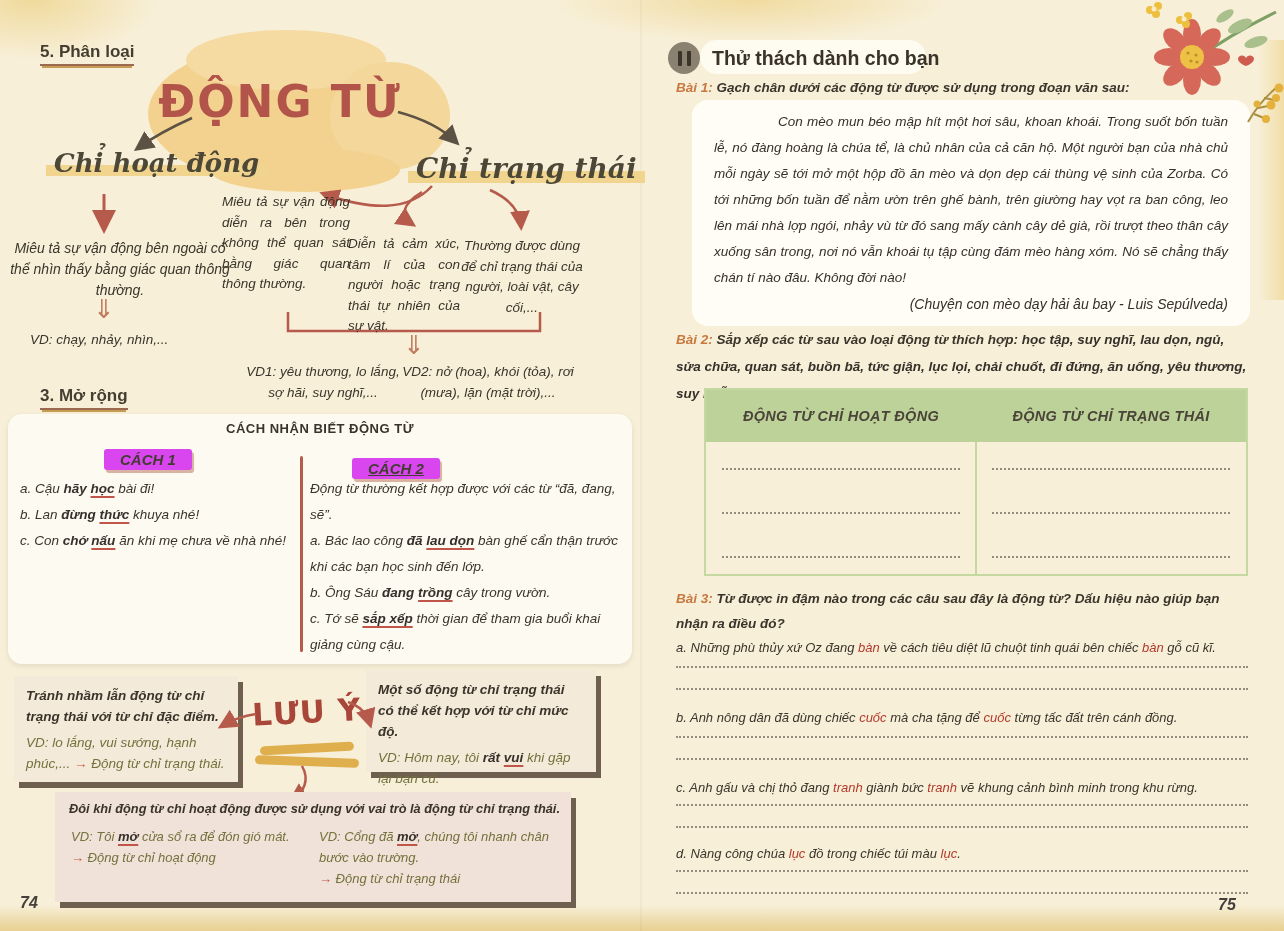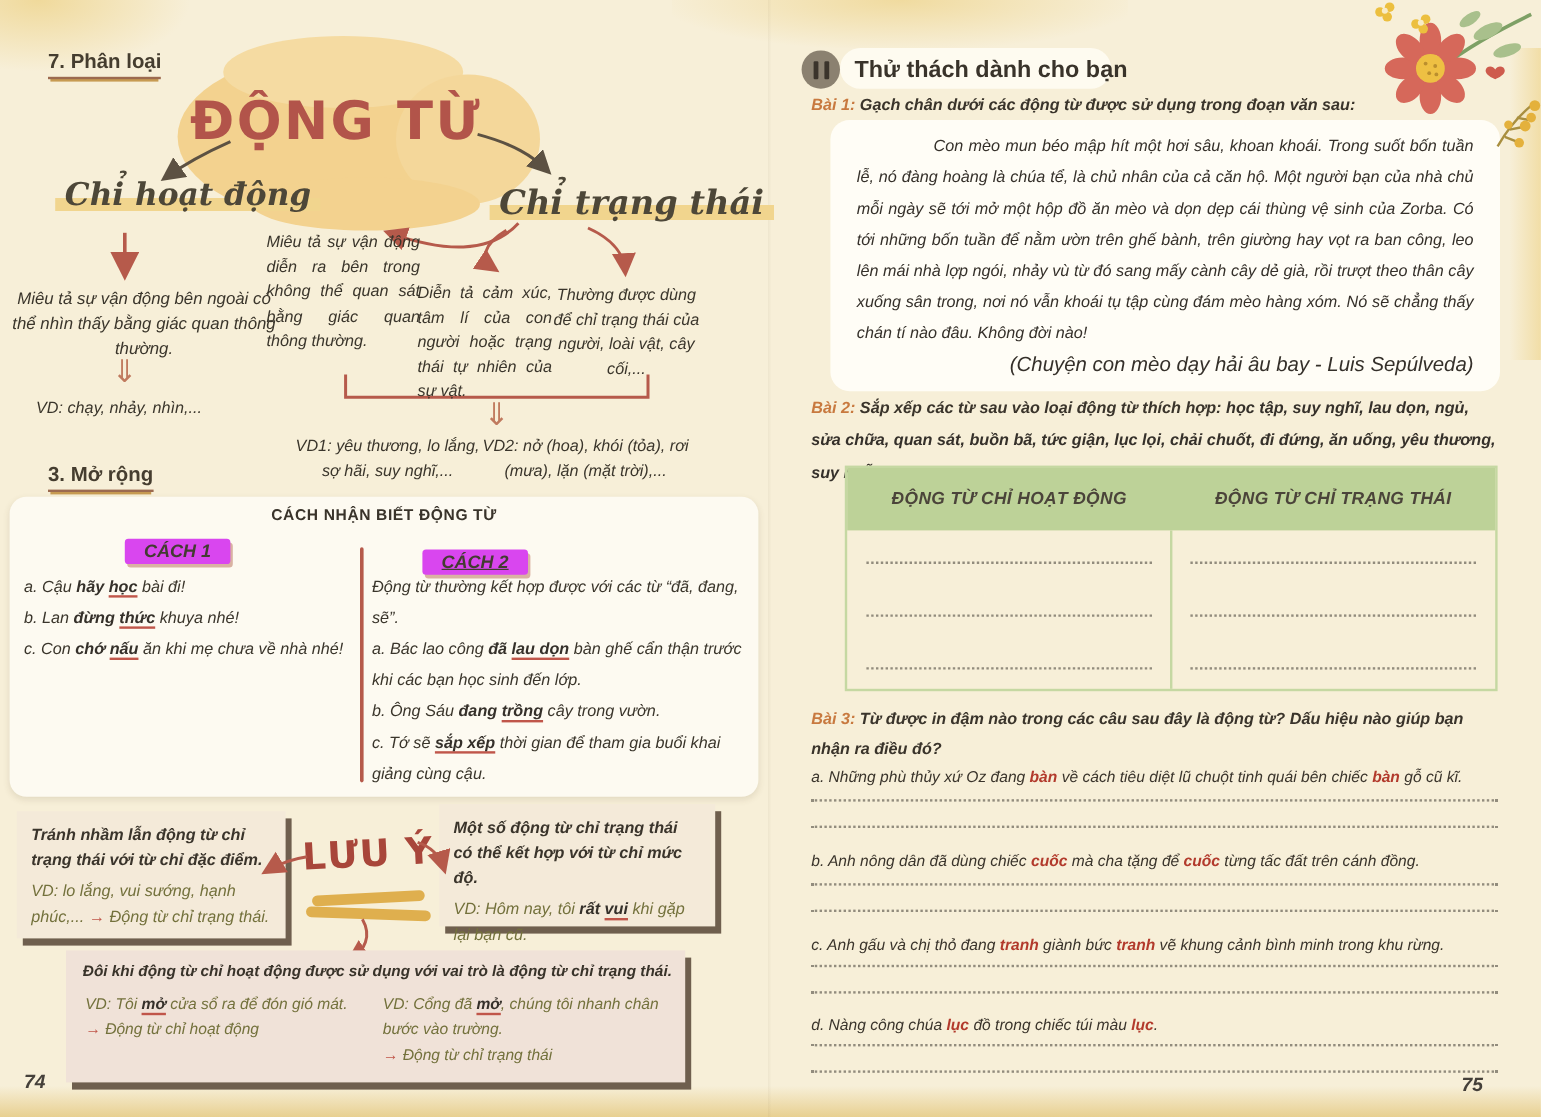--- a/index.html
+++ b/index.html
@@ -5,21 +5,21 @@
   * { margin:0; padding:0; box-sizing:border-box; }
   html,body { width:1284px; height:931px; }
   body { position:relative; background:#f7efd8; font-family:"Liberation Sans","DejaVu Sans",sans-serif; color:#3c362c; overflow:hidden; }
   .abs { position:absolute; }
   .it { font-style:italic; }
   .ctr { text-align:center; }
   .jus { text-align:justify; }
   u { text-decoration:underline; text-decoration-color:#c0564a; text-decoration-thickness:2px; text-underline-offset:3px; }
   b { font-weight:bold; color:#35302а; }
   b { color:#35302a; }
-  .rw { color:#b23a2c; font-weight:bold; }
+  .rw { color:#b23a2c; font-weight:normal; }
   .ra { color:#c0564a; font-weight:bold; }
   .wash { pointer-events:none; }
   .heading { font-weight:bold; font-size:17px; color:#453d2f; border-bottom:2px solid #9c6a4f; box-shadow:0 4px 0 -2px #c79b52; padding-bottom:2px; }
   .blob { border-radius:50%; background:#f3d28f; }
   .scriptlbl { font-family:"DejaVu Serif",serif; font-style:italic; font-weight:bold; color:#4d4738;
     background:linear-gradient(transparent 58%, #f1d58e 58%, #f1d58e 94%, transparent 94%); padding:0 8px; }
   .mapbox { font-style:italic; font-size:13.5px; line-height:20.5px; color:#3a352b; }
   .dblarrow { color:#c07a5e; font-size:26px; line-height:1; }
   .cardshadow { box-shadow:5px 6px 0 #6f5f4e; }
   .notehead { font-weight:bold; font-style:italic; font-size:13.5px; line-height:21px; color:#3a342b; }
@@ -34,21 +34,21 @@
 </style>
 </head>
 <body>
 
 <div class="abs wash" style="left:0;top:0;width:160px;height:60px;background:radial-gradient(ellipse at 20% 0%, rgba(238,212,140,.8), transparent 70%);"></div>
 <div class="abs wash" style="left:560px;top:0;width:380px;height:40px;background:radial-gradient(ellipse at 50% 0%, rgba(238,212,140,.75), transparent 75%);"></div>
 <div class="abs wash" style="right:0;top:40px;width:26px;height:260px;background:linear-gradient(to left, rgba(238,212,140,.65), transparent);"></div>
 <div class="abs wash" style="left:0;bottom:0;width:1284px;height:26px;background:linear-gradient(to top, rgba(229,202,132,.85), transparent);"></div>
 <div class="abs wash" style="left:640px;top:0;width:3px;height:931px;background:linear-gradient(to right, rgba(120,100,70,.07), transparent);"></div>
 
-<div class="abs heading" style="left:40px;top:42px;">7. Phân loại</div>
+<div class="abs heading" style="left:40px;top:42px;">5. Phân loại</div>
 
 <div class="abs blob" style="left:148px;top:44px;width:262px;height:140px;"></div>
 <div class="abs blob" style="left:186px;top:30px;width:200px;height:60px;background:#f5dba2;"></div>
 <div class="abs blob" style="left:330px;top:62px;width:120px;height:108px;background:#f4d79a;"></div>
 <div class="abs blob" style="left:210px;top:148px;width:190px;height:44px;"></div>
 <div class="abs ctr" style="left:150px;top:76px;width:260px;font-size:44px;font-weight:bold;color:#b2544a;letter-spacing:2px;font-family:'DejaVu Sans',sans-serif;">ĐỘNG TỪ</div>
 
 <div class="abs scriptlbl" style="left:46px;top:148px;font-size:26px;">Chỉ hoạt động</div>
 <div class="abs scriptlbl" style="left:408px;top:152px;font-size:28px;">Chỉ trạng thái</div>
 
@@ -139,21 +139,21 @@
   <span style="display:block;width:4px;height:15px;background:#3b342b;border-radius:1px;"></span>
 </div>
 <div class="abs" style="left:712px;top:47px;font-size:19.5px;font-weight:bold;color:#39332a;">Thử thách dành cho bạn</div>
 
 <div class="abs" style="left:676px;top:80px;width:570px;font-size:13.5px;">
   <span class="exlabel">Bài 1:</span>
   <span class="exinstr">Gạch chân dưới các động từ được sử dụng trong đoạn văn sau:</span>
 </div>
 <div class="abs" style="left:692px;top:100px;width:558px;background:#fffdf6;border-radius:16px;padding:9px 22px;">
   <div class="jus" style="font-style:italic;font-size:13.5px;line-height:26px;color:#35302a;text-indent:64px;">Con mèo mun béo mập hít một hơi sâu, khoan khoái. Trong suốt bốn tuần lễ, nó đàng hoàng là chúa tể, là chủ nhân của cả căn hộ. Một người bạn của nhà chủ mỗi ngày sẽ tới mở một hộp đồ ăn mèo và dọn dẹp cái thùng vệ sinh của Zorba. Có tới những bốn tuần để nằm ườn trên ghế bành, trên giường hay vọt ra ban công, leo lên mái nhà lợp ngói, nhảy vù từ đó sang mấy cành cây dẻ già, rồi trượt theo thân cây xuống sân trong, nơi nó vẫn khoái tụ tập cùng đám mèo hàng xóm. Nó sẽ chẳng thấy chán tí nào đâu. Không đời nào!</div>
-  <div style="text-align:right;font-style:italic;font-size:17px;line-height:26px;color:#35302a;">(Chuyện con mèo dạy hải âu bay - Luis Sepúlveda)</div>
+  <div style="text-align:right;font-style:italic;font-size:14px;line-height:26px;color:#35302a;">(Chuyện con mèo dạy hải âu bay - Luis Sepúlveda)</div>
 </div>
 
 <div class="abs" style="left:676px;top:326px;width:576px;font-size:13.5px;line-height:27px;">
   <span class="exlabel">Bài 2:</span>
   <span class="exinstr it">Sắp xếp các từ sau vào loại động từ thích hợp: <b>học tập, suy nghĩ, lau dọn, ngủ, sửa chữa, quan sát, buồn bã, tức giận, lục lọi, chải chuốt, đi đứng, ăn uống, yêu thương, suy ngẫm</b></span>
 </div>
 
 <div class="abs" style="left:704px;top:388px;width:544px;height:188px;border:2px solid #c5d8a2;">
   <div style="display:flex;height:52px;background:#bdd298;">
     <div class="ctr" style="width:50%;align-self:center;font-weight:bold;font-style:italic;font-size:14.5px;color:#4b443a;letter-spacing:.3px;">ĐỘNG TỪ CHỈ HOẠT ĐỘNG</div>

